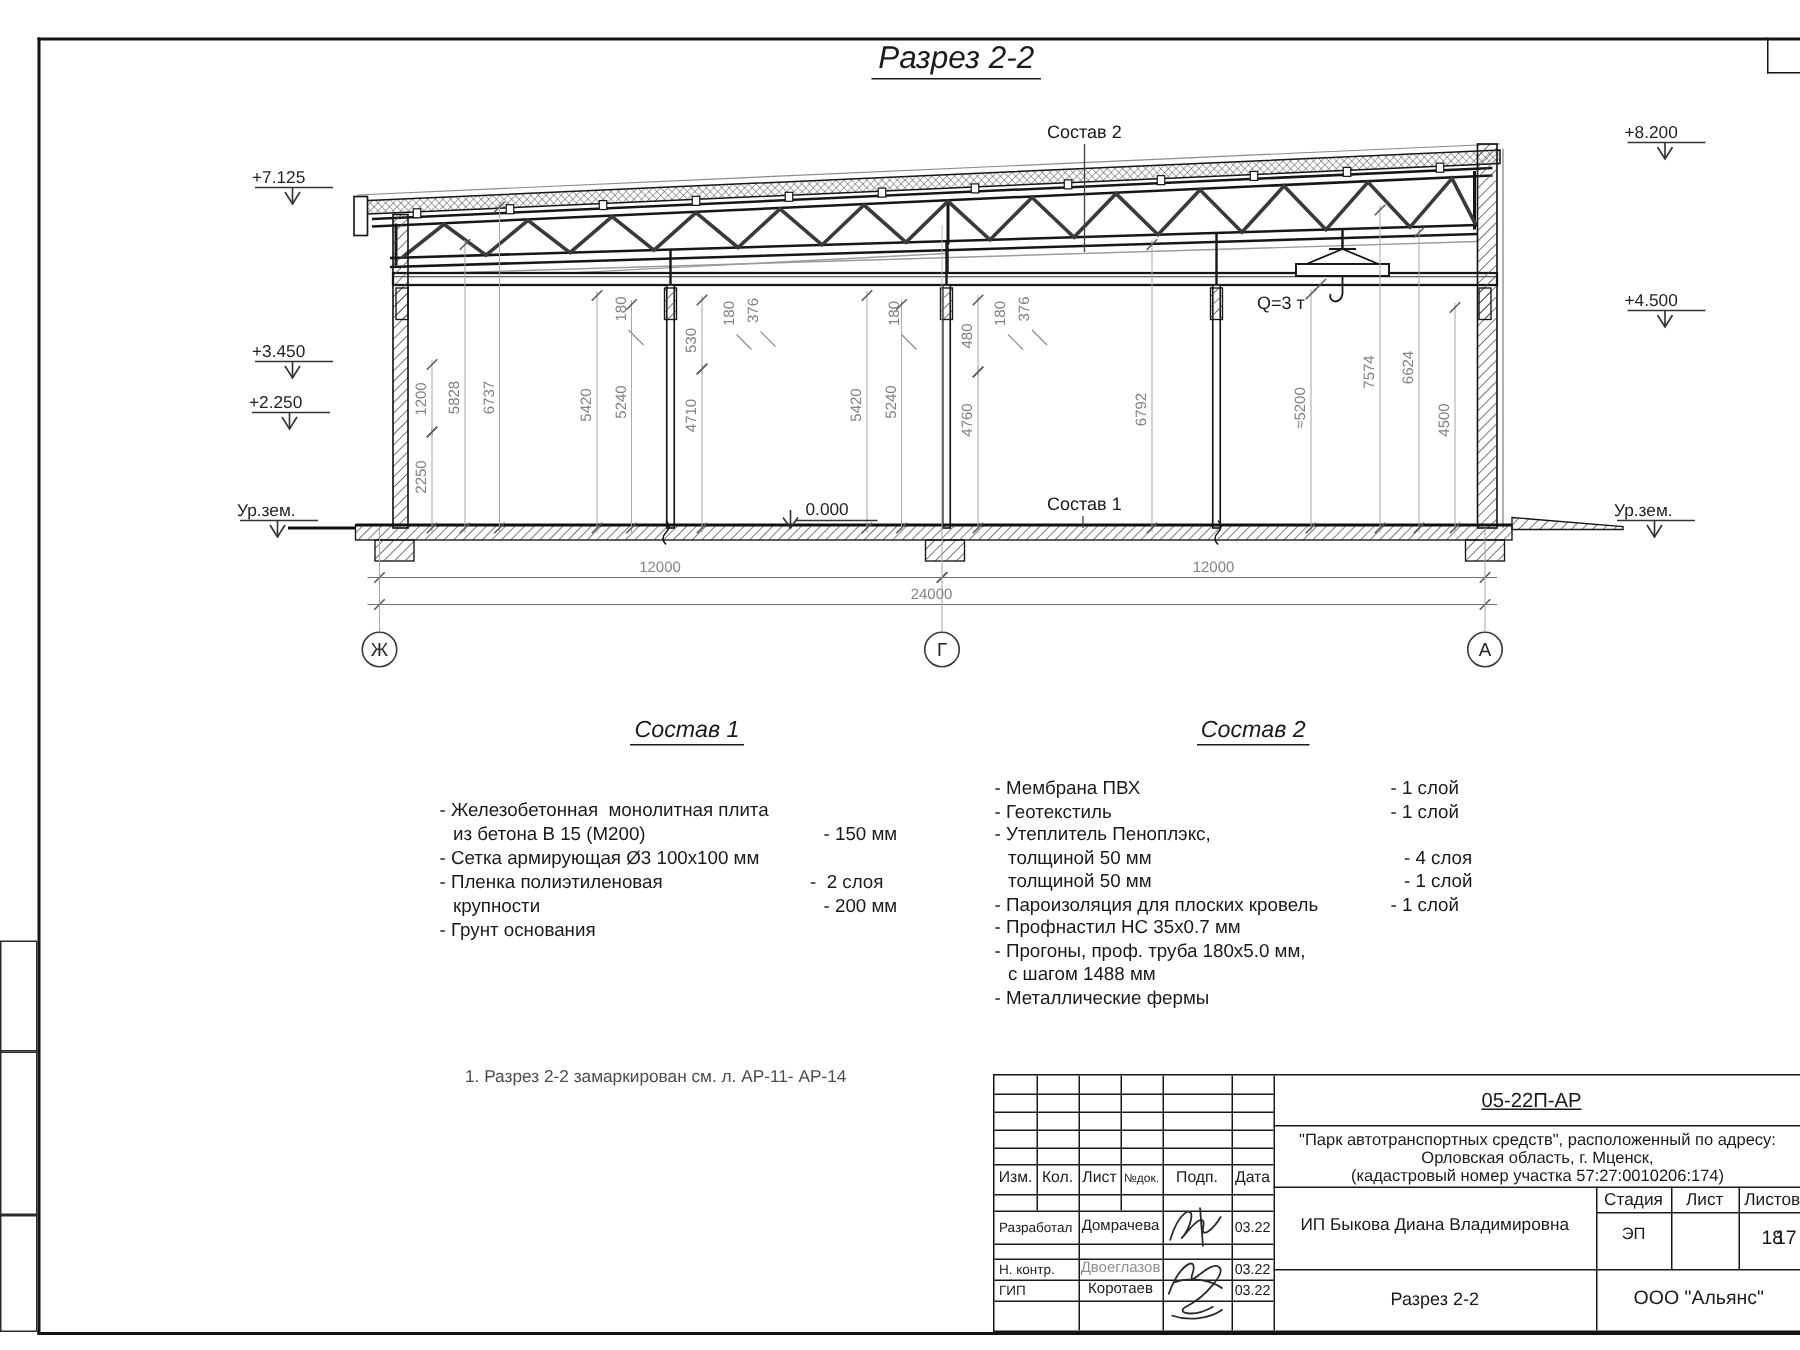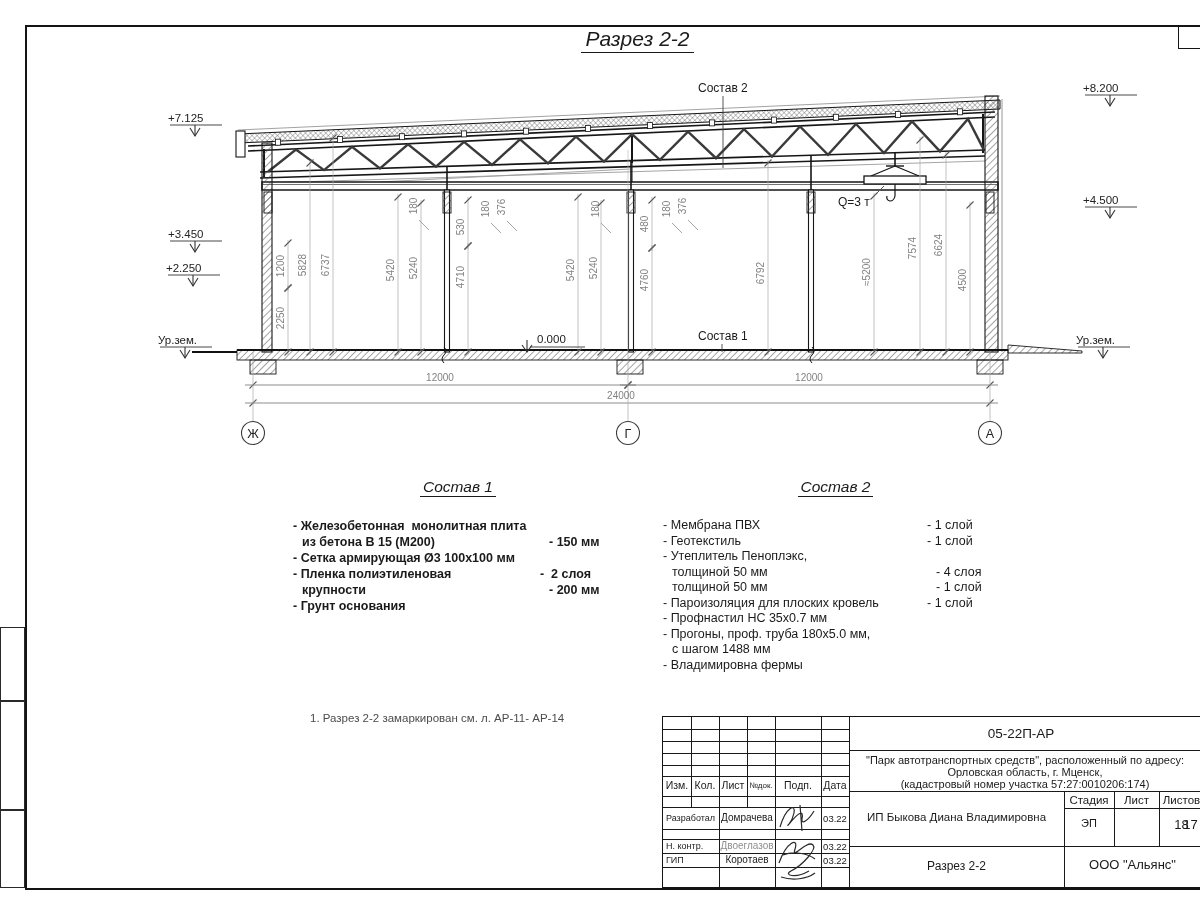--- a/index.html
+++ b/index.html
@@ -15,21 +15,21 @@
   #page-title{left:515px;top:27px;width:245px;text-align:center;font-size:21px;font-style:italic;}
   #page-title span{border-bottom:1.4px solid #1a1a1a;padding:0 4px 2px 4px;}
   
   .sostav{font-size:12.5px;}
   .sostav .s-title{text-align:center;font-style:italic;font-size:15.5px;margin-bottom:7px;}
   .sostav .s-title span{border-bottom:1.2px solid #1a1a1a;padding:0 3px 1px 3px;}
   .s-row{display:flex;}
   .s-row .t{flex:0 0 auto;white-space:pre;}
   .s-row .v{white-space:pre;}
   #sostav1{left:293px;top:478px;width:330px;}
-  #sostav1 .s-rows{margin-top:22px;font-weight:bold;}
+  #sostav1 .s-rows{margin-top:36px;}
   #sostav1 .s-row{line-height:16px;}
   #sostav1 .t{width:247px;}
   #sostav2{left:663px;top:478px;width:345px;}
   #sostav2 .s-rows{margin-top:22px;}
   #sostav2 .s-row{line-height:15.5px;align-items:flex-end;}
   #sostav2 .t{width:264px;}
   .ind{padding-left:9px;}
   
   #note{left:310px;top:712px;font-size:11.5px;color:#4c4c4c;}
   
@@ -357,21 +357,21 @@
         </div>
         <div class="s-row">
           <span class="t">- Прогоны, проф. труба 180х5.0 мм,</span>
           <span class="v"></span>
         </div>
         <div class="s-row">
           <span class="t ind">с шагом 1488 мм</span>
           <span class="v"></span>
         </div>
         <div class="s-row">
-          <span class="t">- Владимировна фермы</span>
+          <span class="t">- Металлические фермы</span>
           <span class="v"></span>
         </div>
       </div>
   </div>
 
   <div class="abs" id="note">1. Разрез 2-2 замаркирован см. л. АР-11- АР-14</div>
 
   <div class="abs" id="tb">
 
     <div class="vl" style="left:28px;top:0;height:90px;"></div>
@@ -418,21 +418,21 @@
     <div class="cell" style="left:56px;width:56px;top:137px;font-size:10px;">Коротаев</div>
     <div class="cell" style="left:158px;width:28px;top:138px;font-size:9.5px;">03.22</div>
 
     <svg class="abs" style="left:113px;top:84px;" width="44" height="34" viewBox="0 0 44 34">
       <path d="M4,26 C10,6 20,2 18,12 C16,22 8,28 14,22 C22,12 28,8 26,18 C25,24 32,20 38,10 M24,4 L26,30" fill="none" stroke="#2a2a2a" stroke-width="1.2"></path>
     </svg>
     <svg class="abs" style="left:110px;top:116px;" width="48" height="50" viewBox="0 0 48 50">
       <path d="M6,30 C14,8 26,4 22,16 C18,28 34,6 40,12 C44,16 30,32 18,38 C10,42 22,46 36,38 M10,22 C20,18 34,20 42,26 M8,44 C20,48 34,46 42,40" fill="none" stroke="#2a2a2a" stroke-width="1.2"></path>
     </svg>
 
-    <div class="cell" style="left:186px;width:344px;top:9px;font-size:13.5px;">05-22П-АР</div>
+    <div class="cell" style="left:186px;width:344px;top:9px;font-size:13.5px;text-decoration:underline;">05-22П-АР</div>
     <div class="cell" style="left:190px;width:344px;top:37px;font-size:11px;">"Парк автотранспортных средств",  расположенный по адресу:</div>
     <div class="cell" style="left:190px;width:344px;top:49px;font-size:11px;">Орловская область, г. Мценск,</div>
     <div class="cell" style="left:190px;width:344px;top:61px;font-size:11px;">(кадастровый номер участка 57:27:0010206:174)</div>
     <div class="cell" style="left:186px;width:215px;top:94px;font-size:11.5px;">ИП Быкова Диана Владимировна</div>
     <div class="cell" style="left:401px;width:50px;top:77px;font-size:11.5px;">Стадия</div>
     <div class="cell" style="left:451px;width:45px;top:77px;font-size:11.5px;">Лист</div>
     <div class="cell" style="left:496px;width:45px;top:77px;font-size:11.5px;">Листов</div>
     <div class="cell" style="left:401px;width:50px;top:100px;font-size:11px;">ЭП</div>
     <div class="cell" style="left:477px;width:45px;top:100px;font-size:13px;padding-left:28px;">17</div>
     <div class="cell" style="left:496px;width:45px;top:100px;font-size:13px;">18</div>

